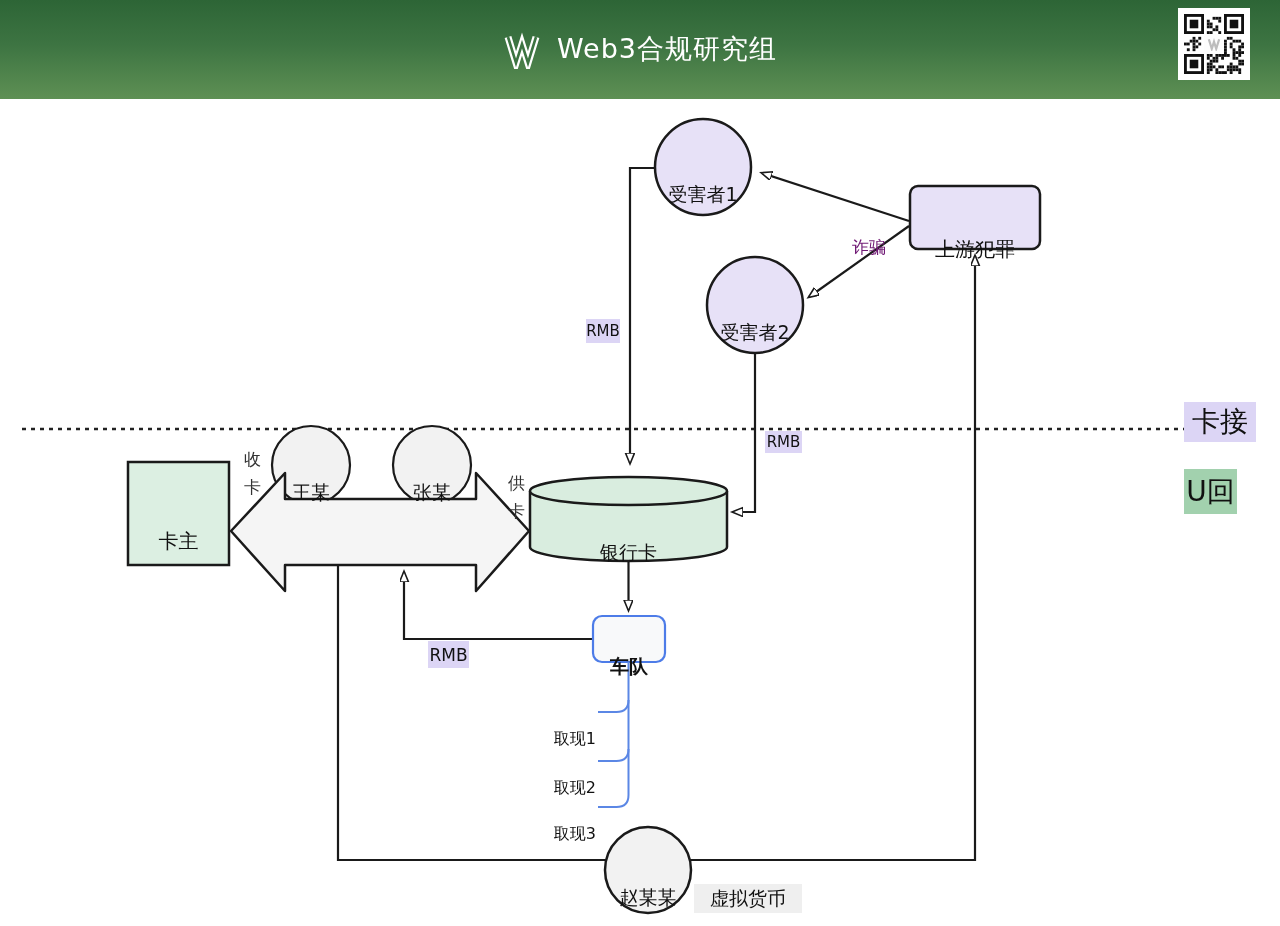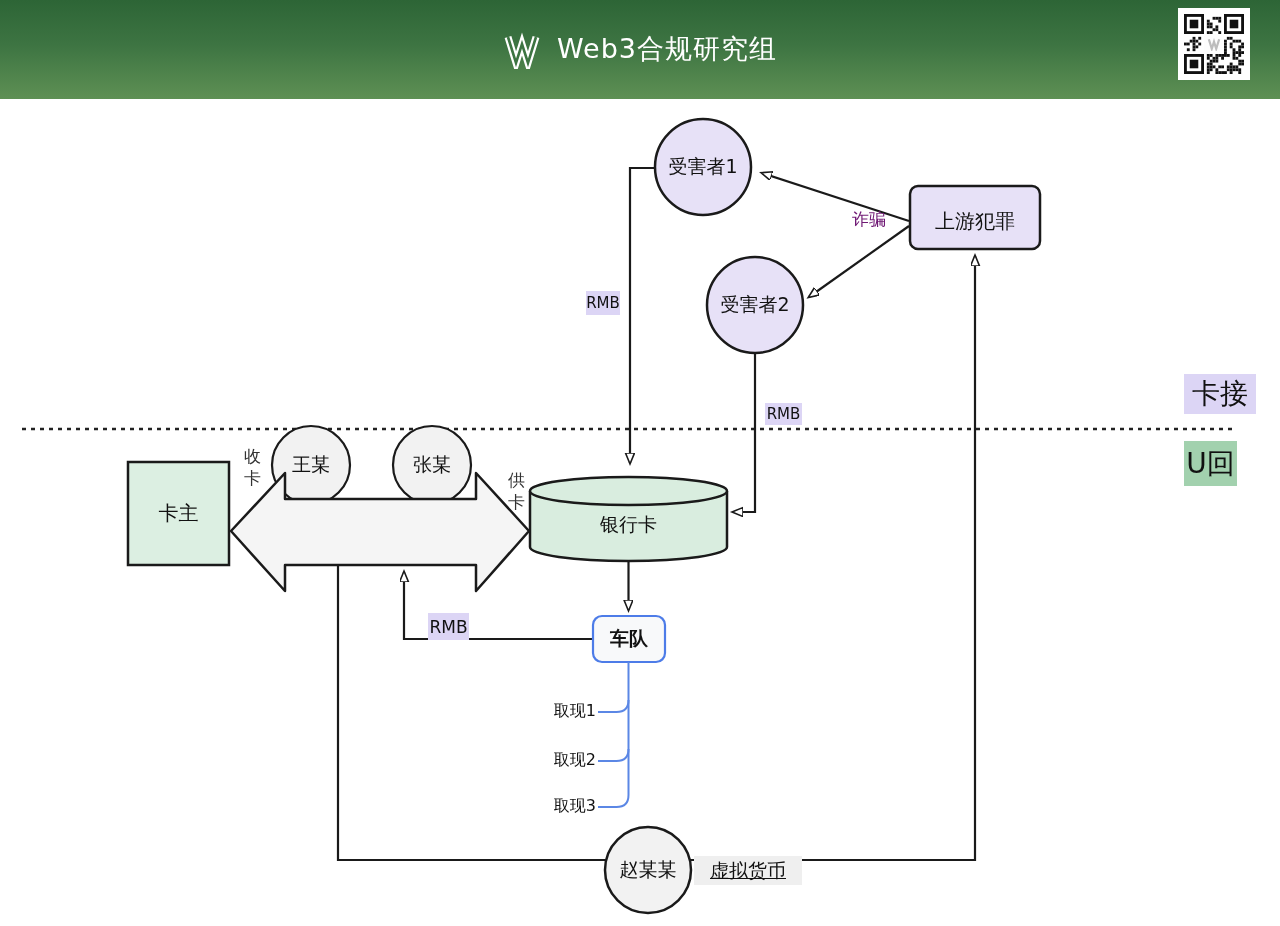--- a/index.html
+++ b/index.html
@@ -13,22 +13,22 @@
   #banner .title{color:#ffffff;font-size:27px;letter-spacing:1px;}
   
   #qr{position:absolute;left:1178px;top:8px;width:72px;height:72px;background:#ffffff;
       display:flex;align-items:center;justify-content:center;}
   #qr .qr-center{position:absolute;left:26px;top:26px;width:20px;height:20px;background:#fdfdfd;
       border-radius:3px;display:flex;align-items:center;justify-content:center;}
   
   #diagram{position:absolute;left:0;top:0;}
   
   .lbl{position:absolute;display:flex;align-items:center;justify-content:center;
-       color:#111;white-space:nowrap;z-index:3;}
-  .vlbl{position:absolute;width:21px;line-height:22px;font-size:17px;text-align:center;
+       color:#111;white-space:nowrap;z-index:3;margin-top:28px;}
+  .vlbl{position:absolute;width:21px;line-height:28px;font-size:17px;text-align:center;
         word-break:break-all;color:#333;z-index:3;}
   .bg-purple{background:#dcd5f5;}
   .bg-gray{background:#efefef;}
   .bg-green{background:#a2d1ae;}
   .bold{font-weight:bold;}
 </style>
 </head>
 <body>
 
 <div id="stage">
@@ -247,18 +247,18 @@
   <div class="vlbl" style="left:506px;top:469px;">供卡</div>
 
   <div class="lbl" style="left:530px;top:508px;width:197px;height:34px;font-size:19px;">银行卡</div>
   <div class="lbl bold" style="left:593px;top:616px;width:72px;height:46px;font-size:19px;">车队</div>
 
   <div class="lbl" style="left:544px;top:701px;width:52px;height:21px;font-size:16px;justify-content:flex-end;">取现1</div>
   <div class="lbl" style="left:544px;top:750px;width:52px;height:21px;font-size:16px;justify-content:flex-end;">取现2</div>
   <div class="lbl" style="left:544px;top:796px;width:52px;height:21px;font-size:16px;justify-content:flex-end;">取现3</div>
 
   <div class="lbl" style="left:600px;top:851px;width:96px;height:38px;font-size:19px;">赵某某</div>
-  <div class="lbl bg-gray" style="left:694px;top:856px;width:108px;height:29px;font-size:19px;text-decoration:underline;">虚拟货币</div>
+  <div class="lbl bg-gray" style="left:694px;top:856px;width:108px;height:29px;font-size:19px;">虚拟货币</div>
 
   <div class="lbl bg-purple" style="left:1184px;top:374px;width:72px;height:40px;font-size:28px;">卡接</div>
   <div class="lbl bg-green" style="left:1184px;top:441px;width:53px;height:45px;font-size:28px;">U回</div>
 
 </div>
 
 </body></html>

